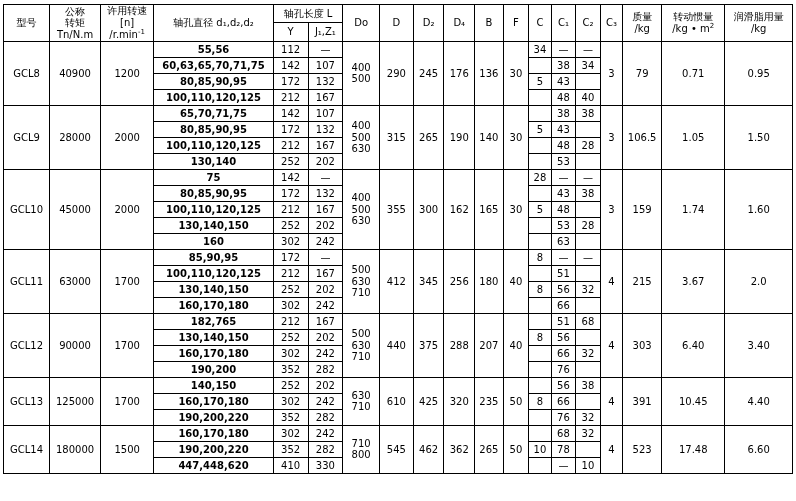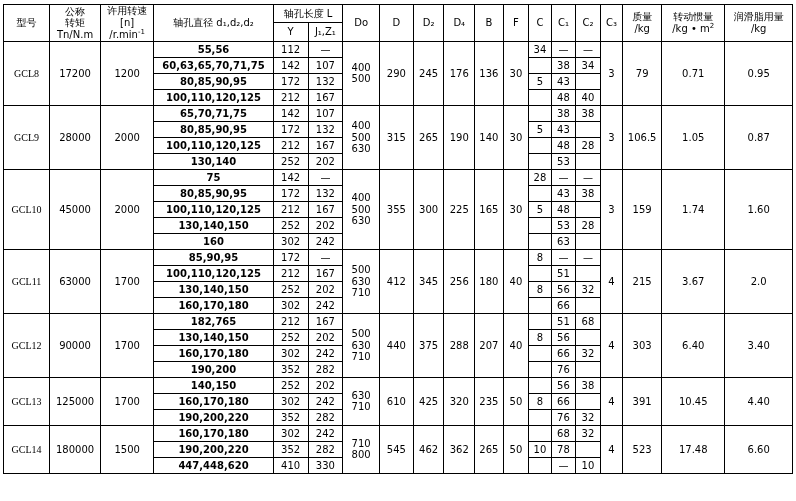--- a/index.html
+++ b/index.html
@@ -1,21 +1,21 @@
 <!DOCTYPE html>
 <html><head>
 <meta charset="utf-8">
 <style>
   html,body{margin:0;padding:0;background:#fff;}
   body{font-family:"DejaVu Sans","Liberation Sans",sans-serif;color:#000;}
   #sheet{width:796px;height:501px;position:relative;overflow:hidden;background:#fff;}
   table.spec{border-collapse:collapse;table-layout:fixed;width:790px;margin:4px 0 0 3px;}
   table.spec td,table.spec th{border:1px solid #000;text-align:center;vertical-align:middle;font-size:10px;padding:0;line-height:1.15;}
   .hdr td{font-weight:normal;font-size:10px;padding:2px 1px;}
-  .model{font-size:11px;font-family:Liberation Serif, serif;}
+  .model{font-size:11px;}
   .num{font-size:10px;}
   sup{font-size:7px;}
   .cellpad{padding:1px 2px;font-weight:bold;}
   .rowh{height:16px;}
 </style>
 </head>
 <body>
 
 <div id="sheet">
   <table class="spec">
@@ -79,21 +79,21 @@
         </td>
       </tr>
       <tr class="hdr">
         <td>Y</td>
         <td>J₁,Z₁</td>
       </tr>
     </tbody>
     <tbody id="body">
         <tr class="rowh">
           <td rowspan="4" class="model">GCL8</td>
-          <td rowspan="4" class="num">17200</td>
+          <td rowspan="4" class="num">40900</td>
           <td rowspan="4" class="num">1200</td>
           <td class="num cellpad">55,56</td>
           <td class="num">112</td>
           <td class="num">—</td>
           <td rowspan="4" class="num">
             <div>400</div>
             <div>500</div>
           </td>
           <td rowspan="4" class="num">290</td>
           <td rowspan="4" class="num">245</td>
@@ -148,21 +148,21 @@
           <td rowspan="4" class="num">265</td>
           <td rowspan="4" class="num">190</td>
           <td rowspan="4" class="num">140</td>
           <td rowspan="4" class="num">30</td>
           <td class="num"></td>
           <td class="num">38</td>
           <td class="num">38</td>
           <td rowspan="4" class="num">3</td>
           <td rowspan="4" class="num">106.5</td>
           <td rowspan="4" class="num">1.05</td>
-          <td rowspan="4" class="num">0.87</td>
+          <td rowspan="4" class="num">1.50</td>
         </tr>
         <tr class="rowh">
           <td class="num cellpad">80,85,90,95</td>
           <td class="num">172</td>
           <td class="num">132</td>
           <td class="num">5</td>
           <td class="num">43</td>
           <td class="num"></td>
         </tr>
         <tr class="rowh">
@@ -188,21 +188,21 @@
           <td class="num cellpad">75</td>
           <td class="num">142</td>
           <td class="num">—</td>
           <td rowspan="5" class="num">
             <div>400</div>
             <div>500</div>
             <div>630</div>
           </td>
           <td rowspan="5" class="num">355</td>
           <td rowspan="5" class="num">300</td>
-          <td rowspan="5" class="num">225</td>
+          <td rowspan="5" class="num">162</td>
           <td rowspan="5" class="num">165</td>
           <td rowspan="5" class="num">30</td>
           <td class="num">28</td>
           <td class="num">—</td>
           <td class="num">—</td>
           <td rowspan="5" class="num">3</td>
           <td rowspan="5" class="num">159</td>
           <td rowspan="5" class="num">1.74</td>
           <td rowspan="5" class="num">1.60</td>
         </tr>

